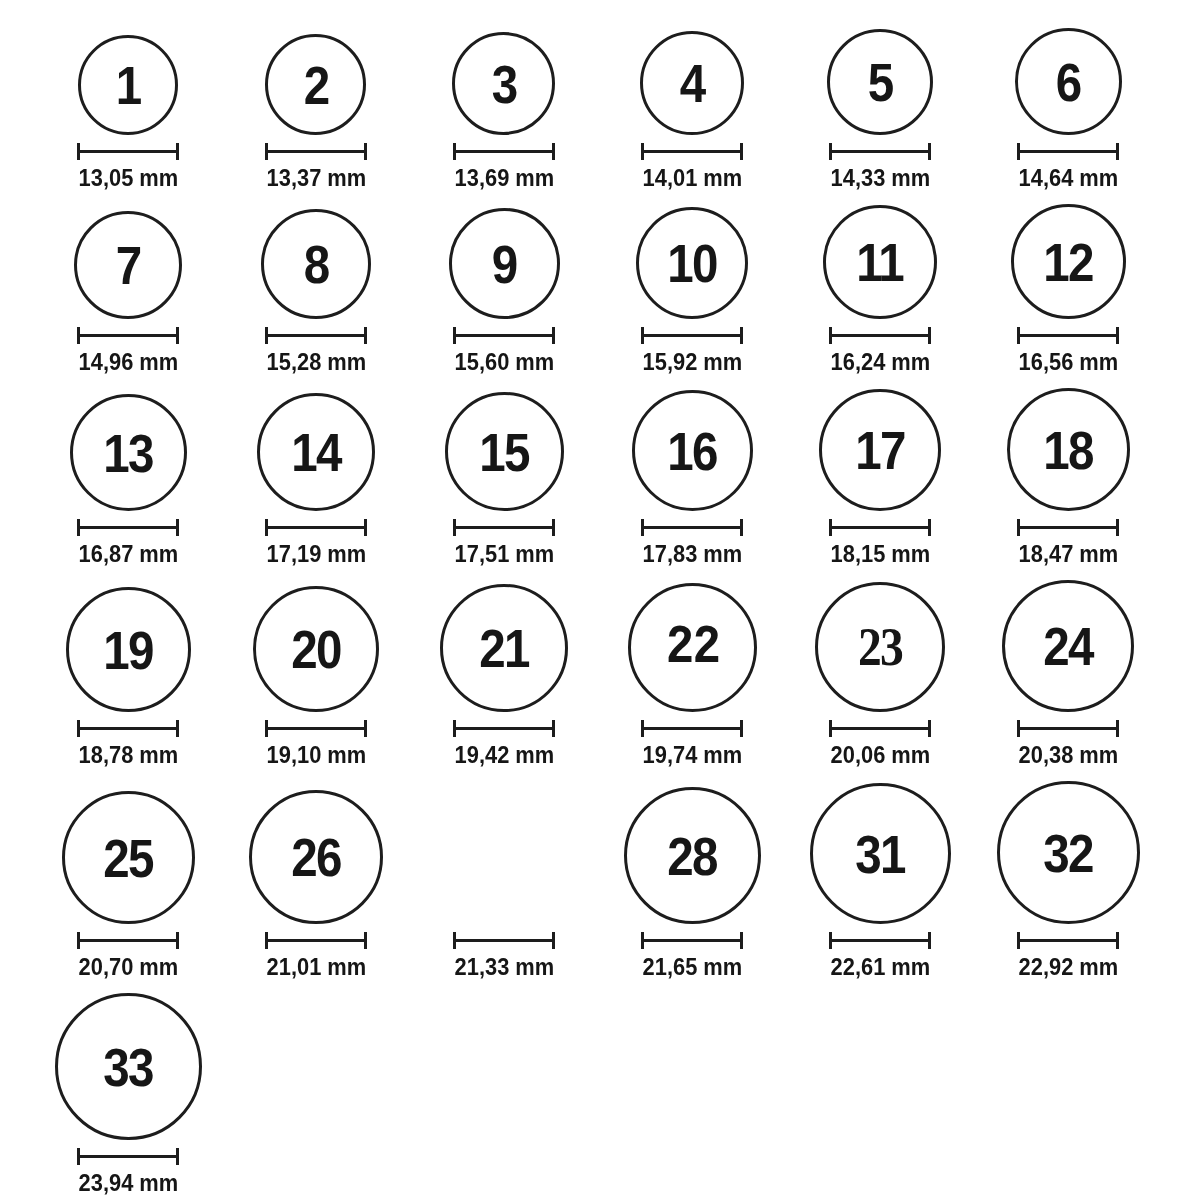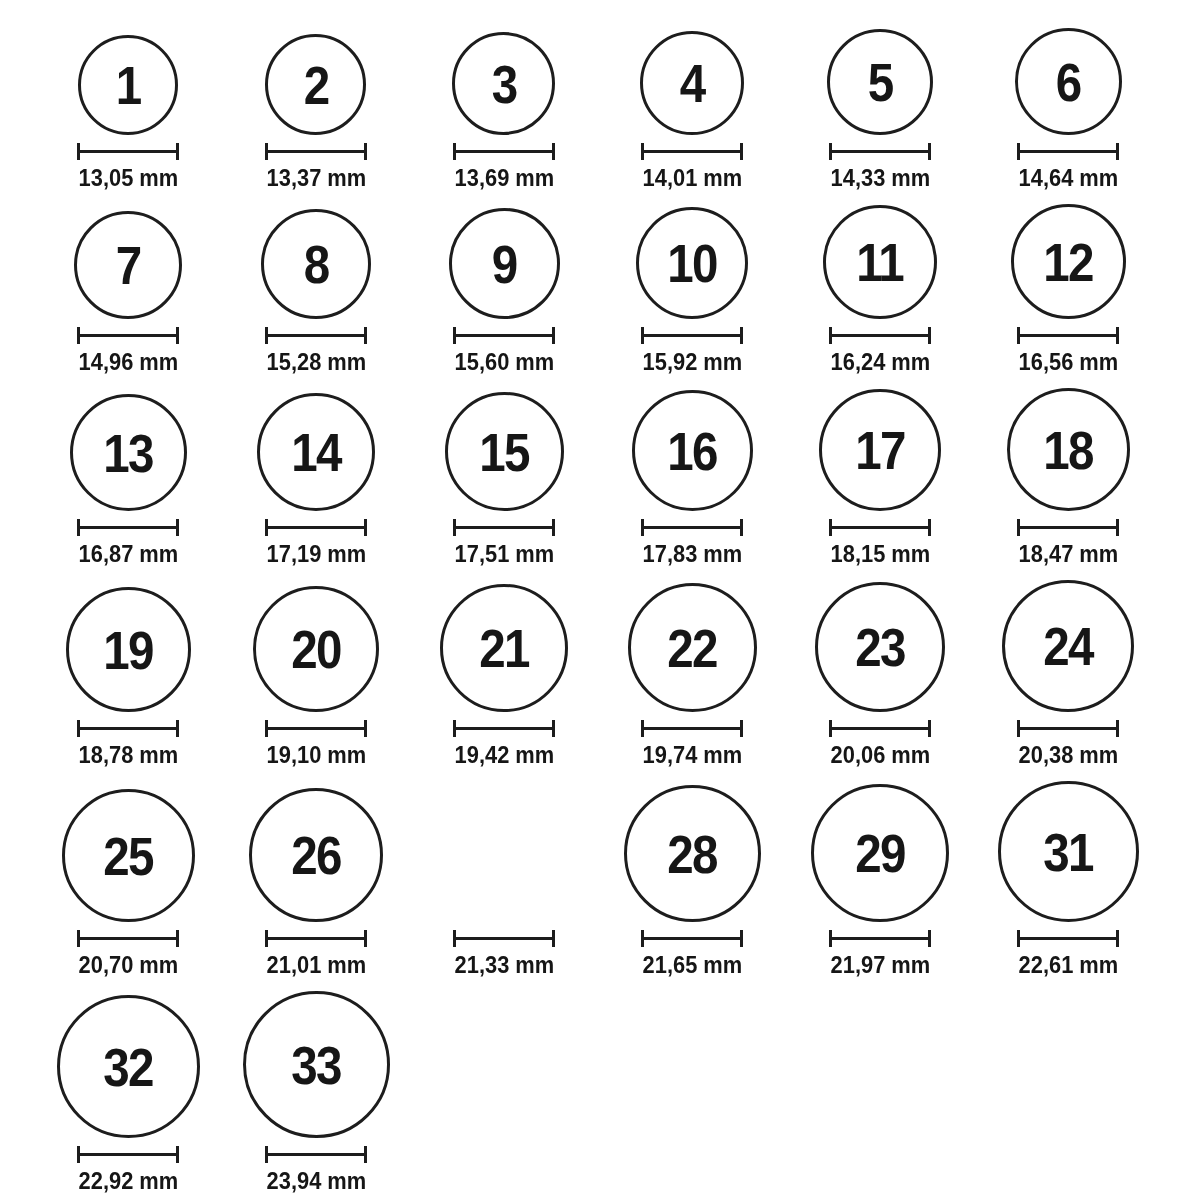--- a/index.html
+++ b/index.html
@@ -210,28 +210,28 @@
       <span class="dlabel">19,10 mm</span>
     </div>
     <div class="cell">
       <div class="circle" style="width: 128px; height: 128px;">
         <span class="num">21</span>
       </div>
       <div class="measure"></div>
       <span class="dlabel">19,42 mm</span>
     </div>
     <div class="cell">
-      <div class="circle" style="width: 129px; height: 129px;">
+      <div class="circle" style="width: 129px; height: 129px; font-family: Liberation Mono, monospace;">
         <span class="num">22</span>
       </div>
       <div class="measure"></div>
       <span class="dlabel">19,74 mm</span>
     </div>
     <div class="cell">
-      <div class="circle" style="width: 130px; height: 130px;">
+      <div class="circle" style="width: 130px; height: 130px; font-family: Liberation Serif, serif;">
         <span class="num">23</span>
       </div>
       <div class="measure"></div>
       <span class="dlabel">20,06 mm</span>
     </div>
     <div class="cell">
       <div class="circle" style="width: 132px; height: 132px;">
         <span class="num">24</span>
       </div>
       <div class="measure"></div>
@@ -254,27 +254,20 @@
     <div class="cell">
       <div class="measure"></div>
       <span class="dlabel">21,33 mm</span>
     </div>
     <div class="cell">
       <div class="circle" style="width: 137px; height: 137px;">
         <span class="num">28</span>
       </div>
       <div class="measure"></div>
       <span class="dlabel">21,65 mm</span>
-    </div>
-    <div class="cell">
-      <div class="circle" style="width: 138px; height: 138px;">
-        <span class="num">29</span>
-      </div>
-      <div class="measure"></div>
-      <span class="dlabel">21,97 mm</span>
     </div>
     <div class="cell">
       <div class="circle" style="width: 141px; height: 141px; text-align: center;">
         <span class="num">31</span>
       </div>
       <div class="measure"></div>
       <span class="dlabel">22,61 mm</span>
     </div>
     <div class="cell">
       <div class="circle" style="width: 143px; height: 143px; text-align: right;">

